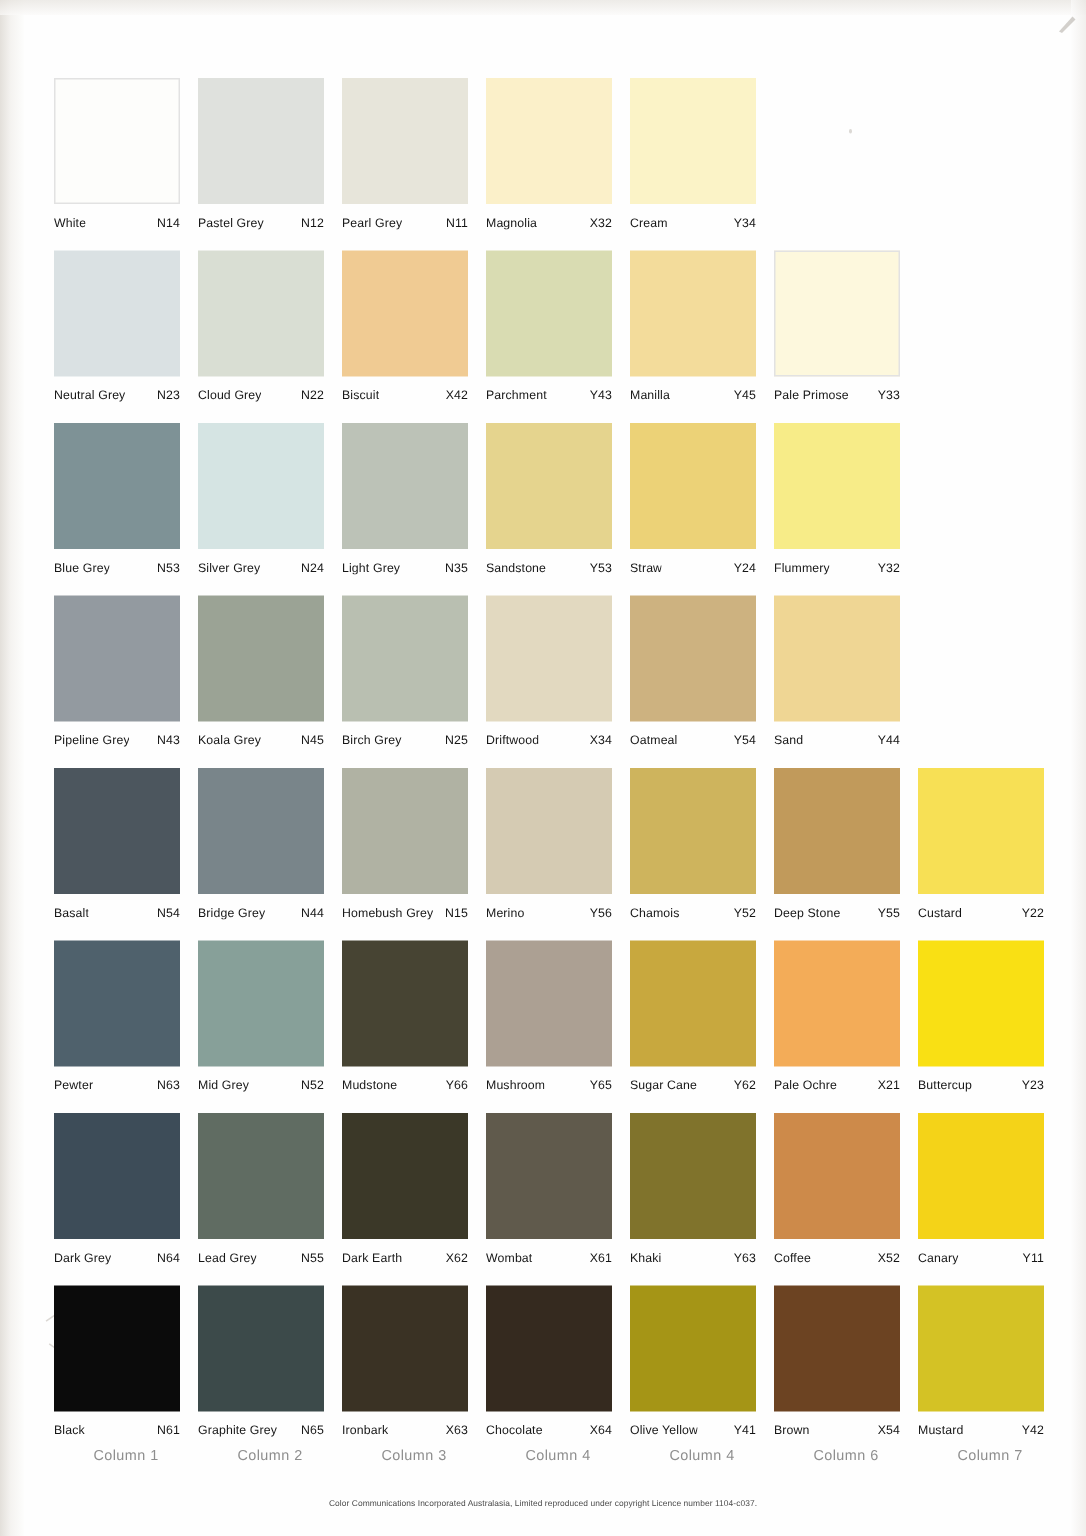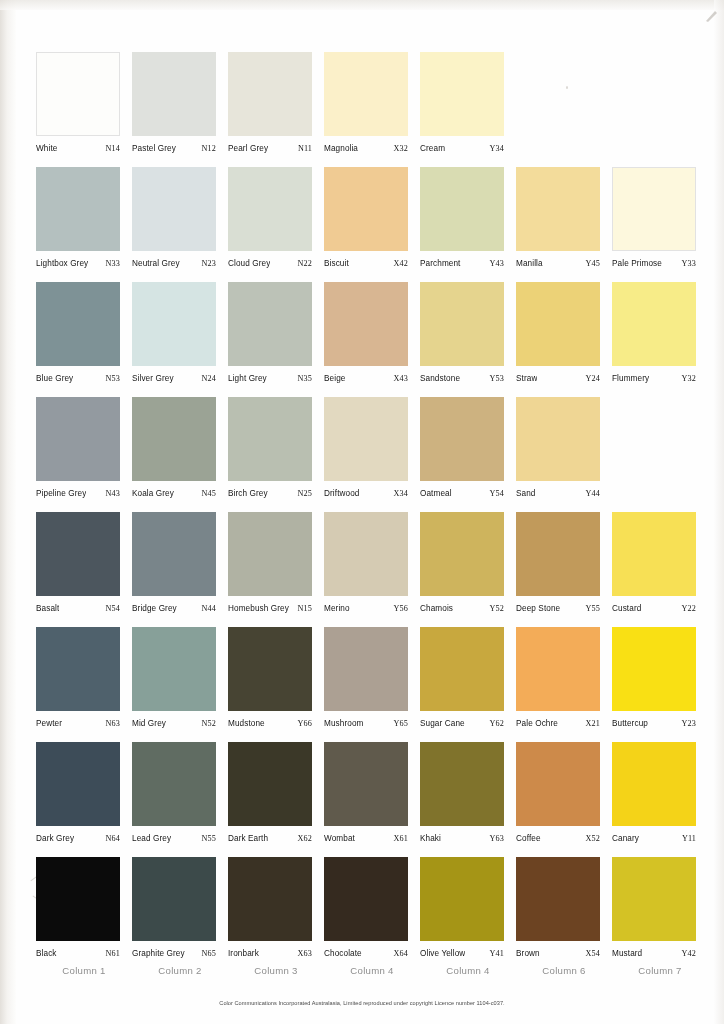--- a/index.html
+++ b/index.html
@@ -103,21 +103,20 @@
     font-size: 8.2px;
     letter-spacing: .1px;
     white-space: nowrap;
     color: #161616;
   }
   .chip-name {
     overflow: hidden;
   }
   .chip-code {
     padding-left: 3px;
-    font-family: Liberation Serif, serif;
   }
 
   
   #column-labels {
     position: absolute;
     left: 36px;
     top: 965px;
     width: 672px;
     display: flex;
   }
@@ -197,27 +196,20 @@
           <div class="chip-caption">
             <span class="chip-name">Cream</span>
             <span class="chip-code">Y34</span>
           </div>
         </div>
         <div class="swatch-cell spacer"></div>
         <div class="swatch-cell spacer"></div>
       </div>
       <div class="swatch-row">
         <div class="swatch-cell">
-          <div class="chip" title="Lightbox Grey" style="background: rgb(180, 192, 191);"></div>
-          <div class="chip-caption">
-            <span class="chip-name">Lightbox Grey</span>
-            <span class="chip-code">N33</span>
-          </div>
-        </div>
-        <div class="swatch-cell">
           <div class="chip" title="Neutral Grey" style="background: rgb(218, 225, 227);"></div>
           <div class="chip-caption">
             <span class="chip-name">Neutral Grey</span>
             <span class="chip-code">N23</span>
           </div>
         </div>
         <div class="swatch-cell">
           <div class="chip" title="Cloud Grey" style="background: rgb(217, 222, 211);"></div>
           <div class="chip-caption">
             <span class="chip-name">Cloud Grey</span>
@@ -266,27 +258,20 @@
           <div class="chip-caption">
             <span class="chip-name">Silver Grey</span>
             <span class="chip-code">N24</span>
           </div>
         </div>
         <div class="swatch-cell">
           <div class="chip" title="Light Grey" style="background: rgb(188, 194, 183);"></div>
           <div class="chip-caption">
             <span class="chip-name">Light Grey</span>
             <span class="chip-code">N35</span>
-          </div>
-        </div>
-        <div class="swatch-cell">
-          <div class="chip" title="Beige" style="background: rgb(216, 182, 146);"></div>
-          <div class="chip-caption">
-            <span class="chip-name">Beige</span>
-            <span class="chip-code">X43</span>
           </div>
         </div>
         <div class="swatch-cell">
           <div class="chip" title="Sandstone" style="background: rgb(229, 212, 142);"></div>
           <div class="chip-caption">
             <span class="chip-name">Sandstone</span>
             <span class="chip-code">Y53</span>
           </div>
         </div>
         <div class="swatch-cell">

